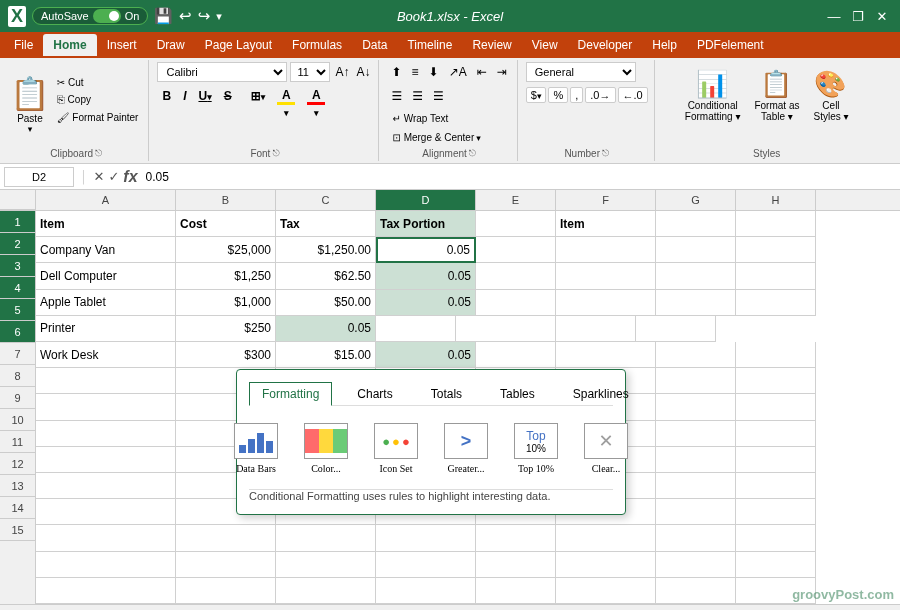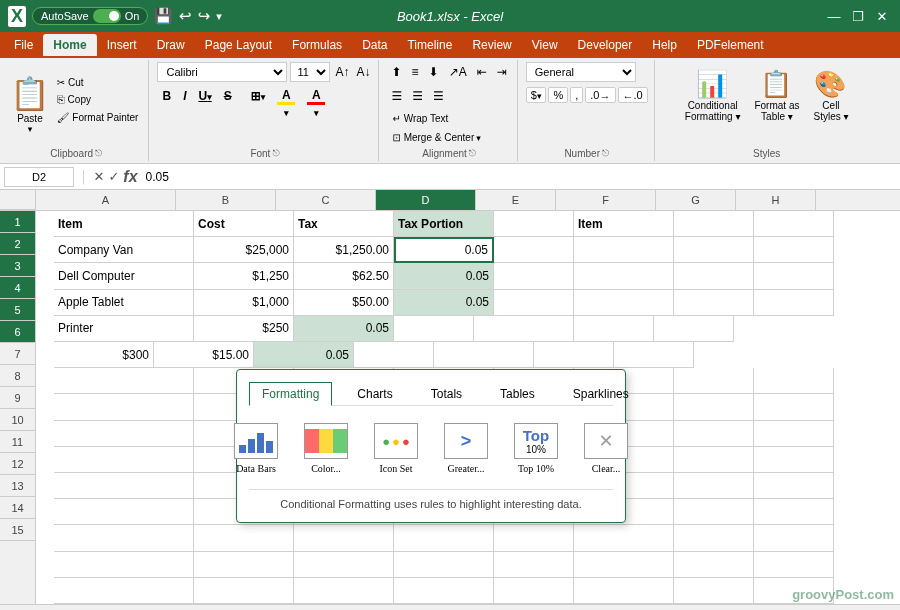--- a/index.html
+++ b/index.html
@@ -245,21 +245,21 @@
       font-size: 11px;
       color: #444;
       height: 22px;
       display: flex;
       align-items: center;
       justify-content: center;
     }
     .row-header.selected { background: #217346; color: white; }
 
     .grid-cells { flex: 1; display: flex; flex-direction: column; overflow: hidden; position: relative; }
-    .grid-row { display: flex; height: 30px; padding-left: 18px; }
+    .grid-row { display: flex; height: 30px; }
     .cell {
       border-right: 1px solid #d0d0d0;
       border-bottom: 1px solid #d0d0d0;
       padding: 0 4px;
       font-size: 12px;
       display: flex;
       align-items: center;
       white-space: nowrap;
       overflow: hidden;
       background: white;
@@ -348,22 +348,22 @@
       font-size: 10px;
       text-align: center;
       white-space: nowrap;
       font-family: Liberation Serif, serif;
     }
     .popup-desc {
       margin-top: 10px;
       font-size: 11px;
       color: #444;
       border-top: 1px solid #ddd;
-      padding-top: 8px;
-      text-align: center;
+      padding-top: 0;
+      text-align: left;
     }
 
     
     .icon-databars { display: flex; align-items: flex-end; gap: 2px; height: 24px; }
     .icon-databars span { display: block; width: 7px; background: #4472C4; }
 
     
     .icon-colorscale { display: flex; width: 44px; height: 24px; }
     .icon-colorscale span { flex: 1; }
 
@@ -649,20 +649,21 @@
           <div class="cell cell-A">Printer</div>
           <div class="cell cell-B right-align">$250</div>
           <div class="cell cell-D selected-range right-align">0.05</div>
           <div class="cell cell-E"></div>
           <div class="cell cell-F"></div>
           <div class="cell cell-G"></div>
           <div class="cell cell-H"></div>
         </div>
 
         <div class="grid-row">
+          <div class="cell cell-A">Work Desk</div>
           <div class="cell cell-B right-align">$300</div>
           <div class="cell cell-C right-align">$15.00</div>
           <div class="cell cell-D selected-range right-align">0.05</div>
           <div class="cell cell-E"></div>
           <div class="cell cell-F"></div>
           <div class="cell cell-G"></div>
           <div class="cell cell-H"></div>
         </div>
 
         <div class="grid-row" style="position:relative;">
@@ -806,21 +807,21 @@
             <div class="popup-item">
               <div class="popup-item-icon">
                 <span style="font-size:18px; font-weight:bold; color:#4472C4;">&gt;</span>
               </div>
               <span class="popup-item-label">Greater...</span>
             </div>
 
             <div class="popup-item">
               <div class="popup-item-icon">
                 <div style="display:flex; flex-direction:column; align-items:center;">
-                  <span style="font-size:15px; color:#4472C4; font-weight:bold;">Top</span>
+                  <span style="font-size:12px; color:#4472C4; font-weight:normal;">Top</span>
                   <span style="font-size:10px;">10%</span>
                 </div>
               </div>
               <span class="popup-item-label">Top 10%</span>
             </div>
 
             <div class="popup-item">
               <div class="popup-item-icon">
                 <span style="font-size:18px; color:#9E9E9E;">✕</span>
               </div>

